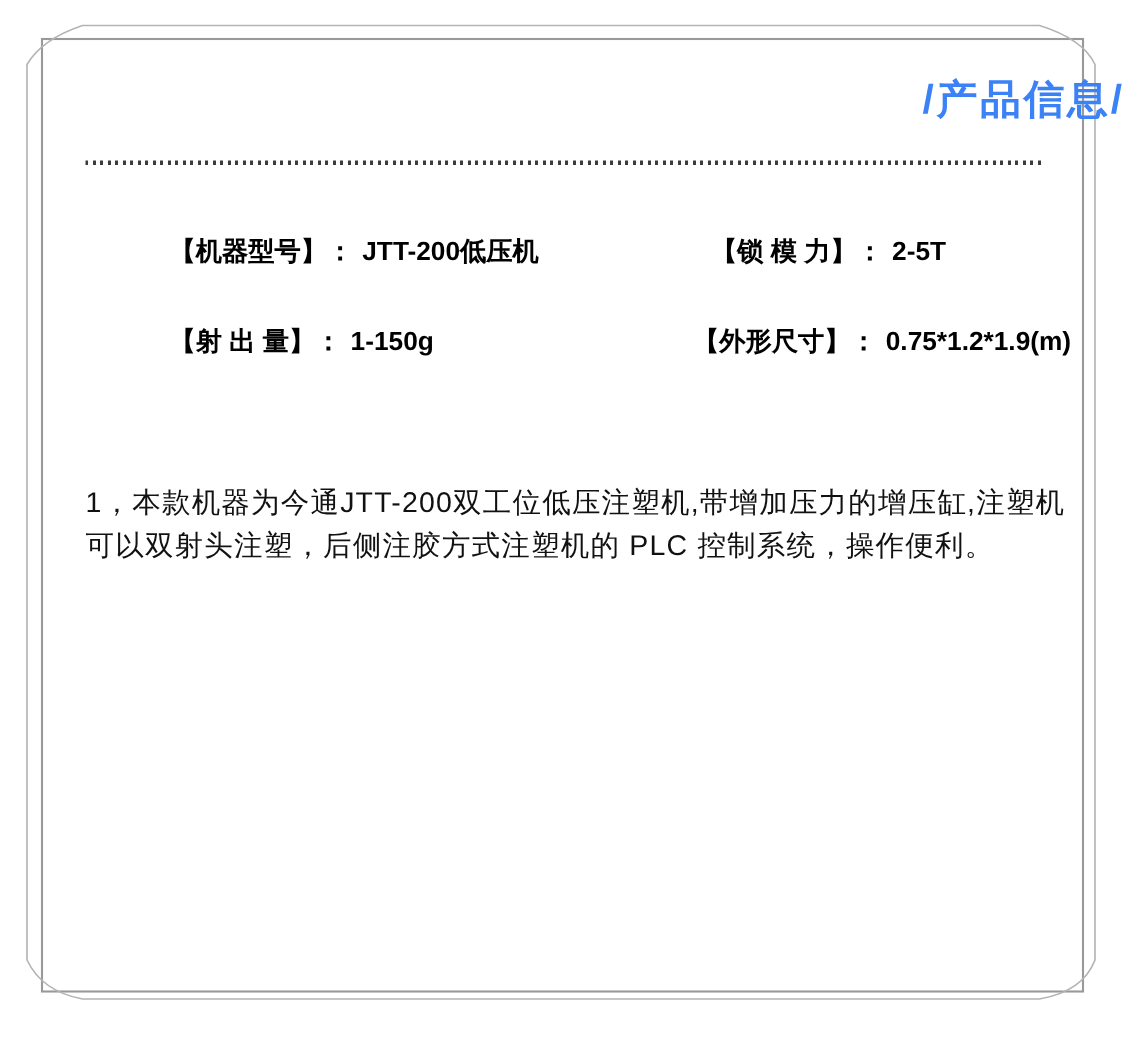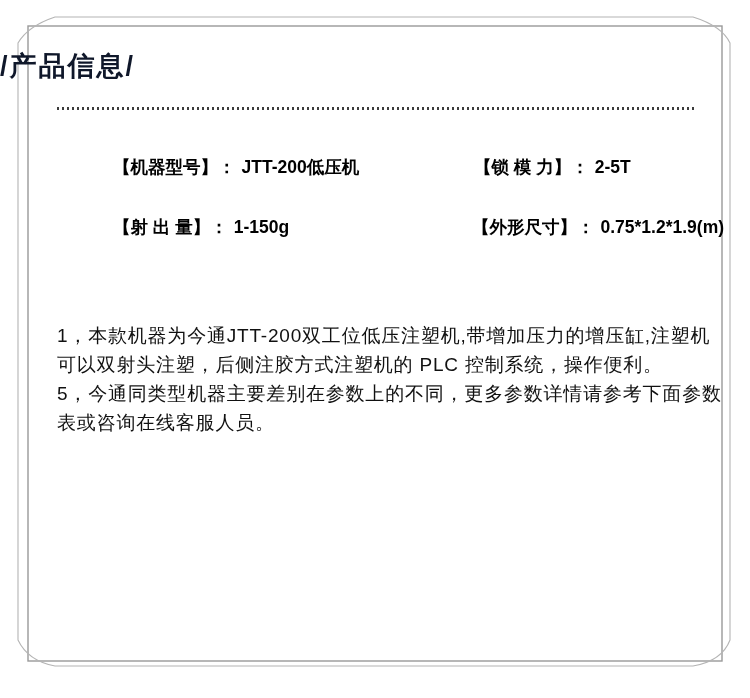--- a/index.html
+++ b/index.html
@@ -22,25 +22,25 @@
     top: 0;
     width: 750px;
     height: 698px;
     pointer-events: none;
   }
   .title {
     position: absolute;
     left: 0;
     top: 48px;
     width: 750px;
-    text-align: left;
+    text-align: right;
     font-size: 27px;
     font-weight: 700;
     letter-spacing: 2px;
-    color: #0f172a;
+    color: #3b82f6;
     white-space: nowrap;
   }
   .dotted {
     position: absolute;
     left: 57px;
     top: 107px;
     width: 637px;
     height: 3px;
     background-image: repeating-linear-gradient(90deg, #3c3c3c 0 2px, transparent 2px 5px);
   }
@@ -49,21 +49,21 @@
     white-space: nowrap;
     font-size: 17.5px;
     font-weight: 700;
     color: #000000;
     margin-left: 28px;
   }
   .spec .spec-label { margin-right: 6px; }
   .spec.s0 { left: 85px;  top: 155px; }
   .spec.s1 { left: 446px; top: 155px; }
   .spec.s2 { left: 85px;  top: 215px; }
-  .spec.s3 { left: 444px; top: 215px; text-align: center; }
+  .spec.s3 { left: 434px; top: 215px; text-align: center; }
   .desc {
     position: absolute;
     left: 57px;
     top: 281px;
     width: 667px;
     font-size: 19px;
     line-height: 29px;
     font-weight: 500;
     letter-spacing: 0.8px;
     color: #111111;
@@ -100,16 +100,15 @@
     <div class="spec s2">
       <span class="spec-label">【射 出 量】：</span><span class="spec-value">1-150g</span>
     </div>
     <div class="spec s3">
       <span class="spec-label">【外形尺寸】：</span><span class="spec-value">0.75*1.2*1.9(m)</span>
     </div>
   </div>
 
   <div class="desc">
     <p>1，本款机器为今通JTT-200双工位低压注塑机,带增加压力的增压缸,注塑机可以双射头注塑，后侧注胶方式注塑机的 PLC 控制系统，操作便利。</p>
-    <p>5，今通同类型机器主要差别在参数上的不同，更多参数详情请参考下面参数表或咨询在线客服人员。</p>
   </div>
 
 </div>
 
 </body></html>

